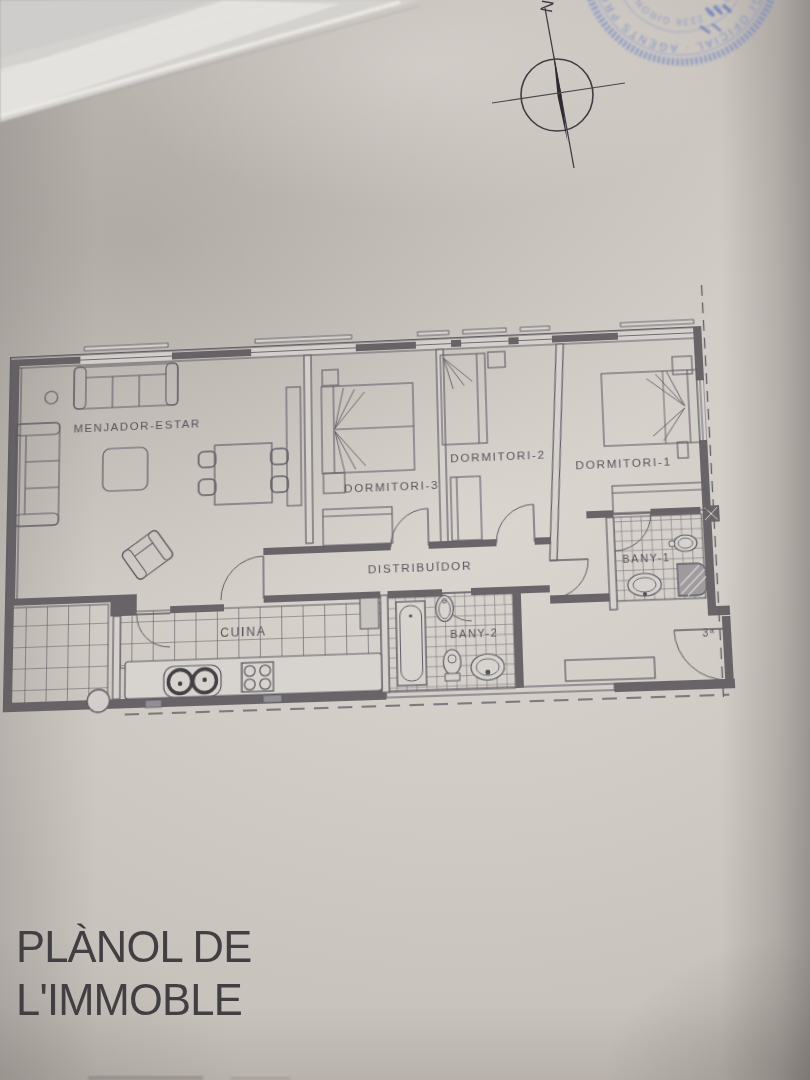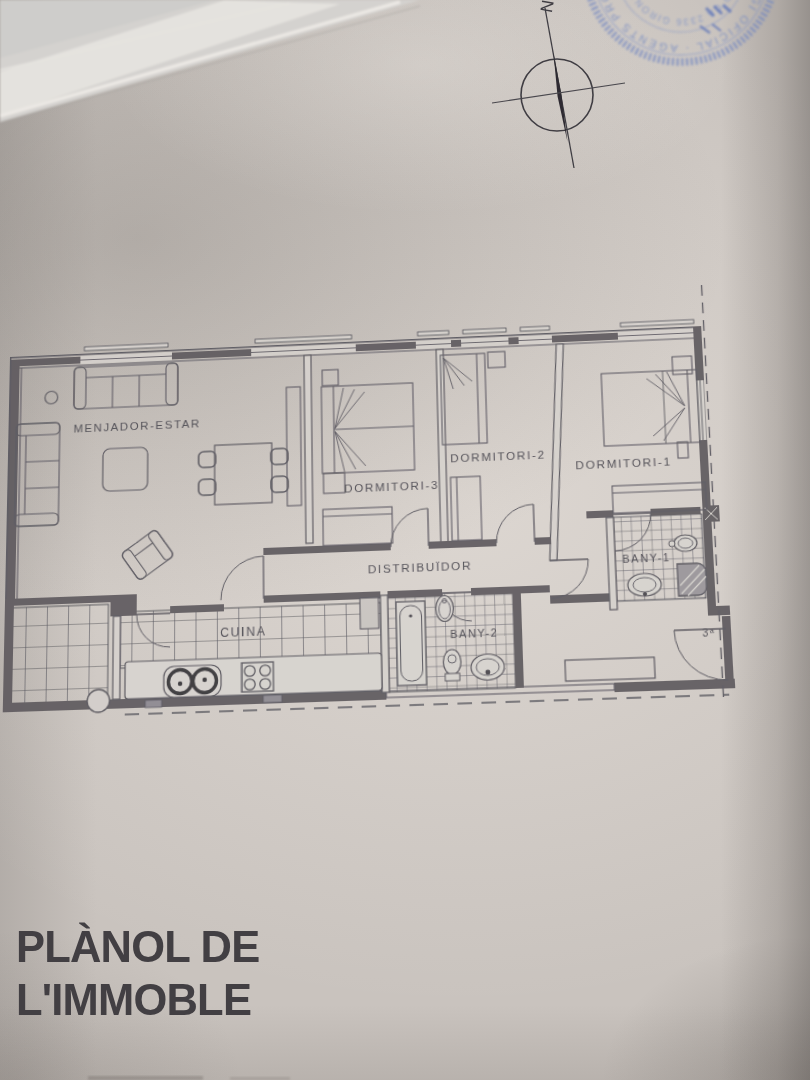--- a/index.html
+++ b/index.html
@@ -13,21 +13,21 @@
       linear-gradient(to right, rgba(0,0,0,0) 89%, rgba(110,104,100,0.28) 96%, rgba(90,85,82,0.45) 100%),
       linear-gradient(to bottom, rgba(0,0,0,0) 93%, rgba(118,111,106,0.20) 100%),
       radial-gradient(ellipse 300px 200px at 2% 100%, rgba(90,84,80,0.18), rgba(0,0,0,0) 75%),
       radial-gradient(ellipse 260px 180px at 100% 100%, rgba(75,70,66,0.30), rgba(0,0,0,0) 80%),
       radial-gradient(ellipse 420px 200px at 52% 6%, rgba(250,246,241,0.28), rgba(0,0,0,0) 75%),
       radial-gradient(ellipse 820px 520px at 17% 22%, rgba(82,77,72,0.24), rgba(0,0,0,0) 72%),
       radial-gradient(ellipse 900px 680px at 57% 46%, rgba(250,244,238,0.40), rgba(0,0,0,0) 75%),
       linear-gradient(to right, rgba(100,95,92,0.22) 0%, rgba(0,0,0,0) 12%);
   }
   #title{position:absolute;left:16px;top:921px;color:#423f43;
-    font-size:43.5px;letter-spacing:-0.8px;line-height:53px;font-weight:bold;}
+    font-size:43.5px;letter-spacing:-0.8px;line-height:53px;}
   #planwrap{position:absolute;left:0;top:0;width:740px;height:440px;
     transform-origin:0 0;
     transform:matrix3d(0.969654,-0.054825,0,-0.000032,-0.020457,0.916736,0,-0.000101,0,0,1,0,-8.232659,300.699575,0,1);
   }
   svg{position:absolute;left:0;top:0;}
   .ln{stroke:#56545c;fill:none;}
   .wf{fill:#5b585d;stroke:none;}
   .iw{fill:#d6d2ce;stroke:#55535a;stroke-width:1.2;}
   .fx{fill:#d8d4d0;stroke:#55535a;}
   .lab{font-family:"Liberation Sans",sans-serif;fill:#4a4850;letter-spacing:1.6px;}

